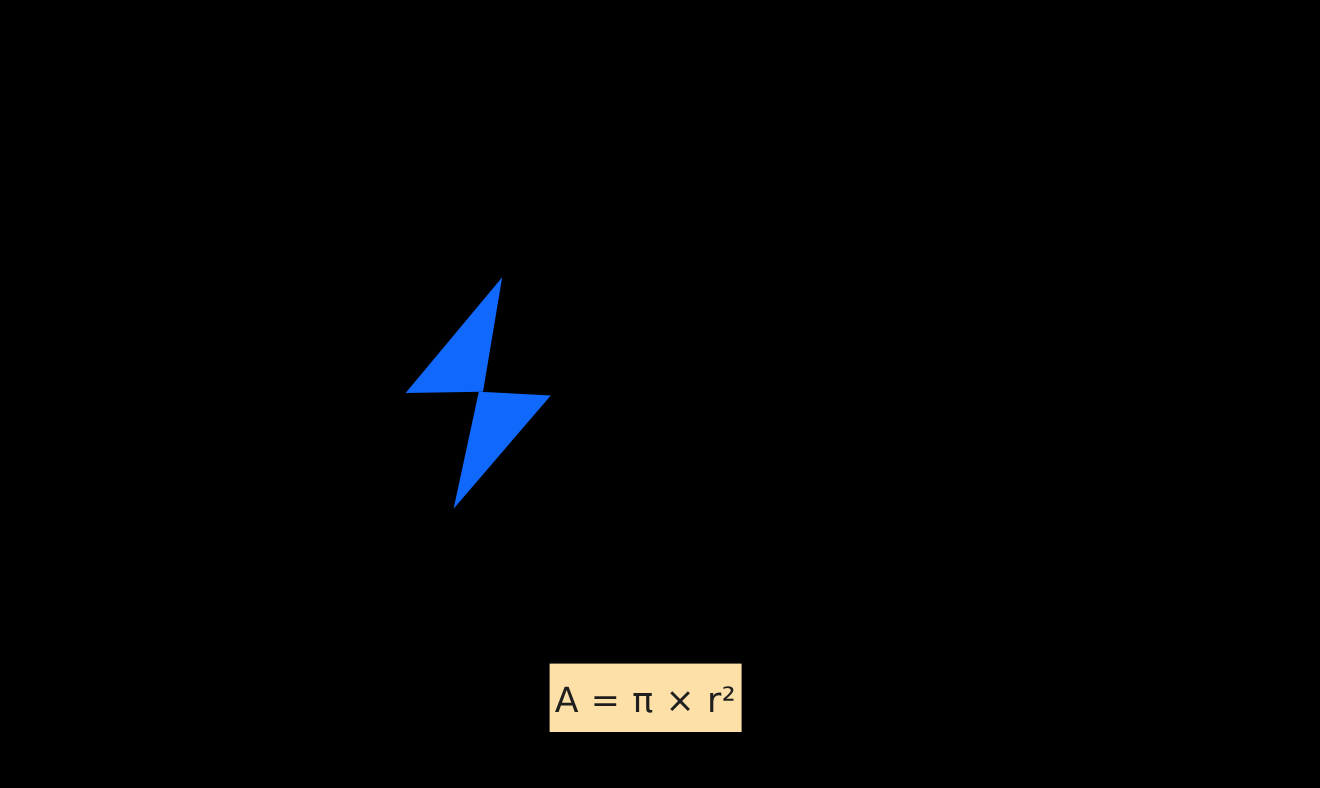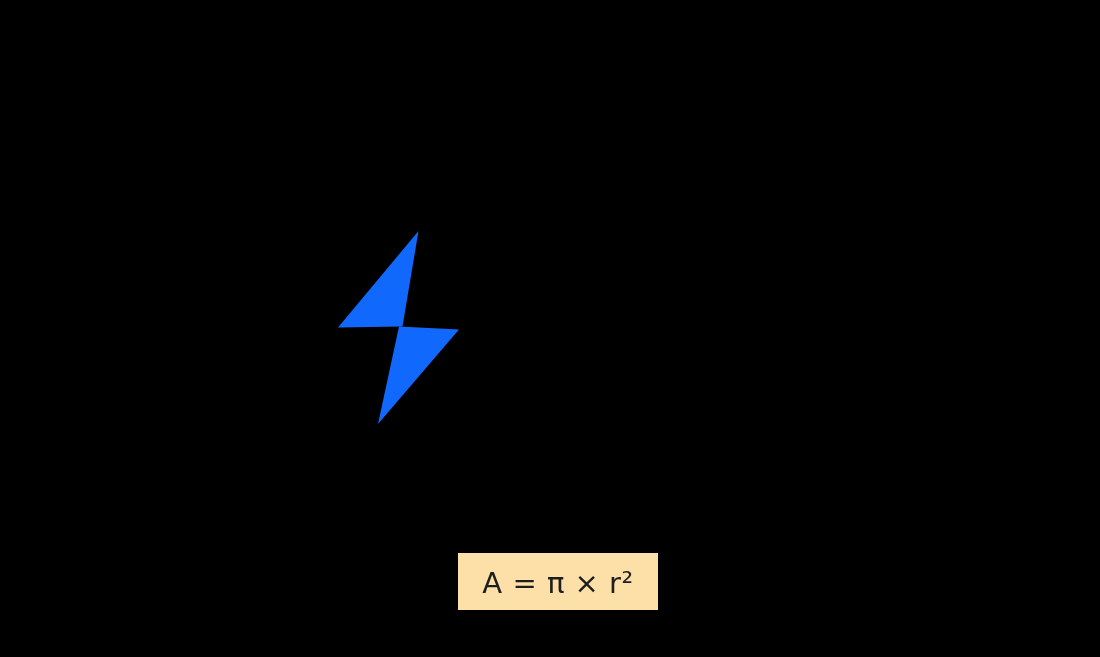--- a/index.html
+++ b/index.html
@@ -26,21 +26,21 @@
     display: block;
   }
   .bolt-svg polygon {
     fill: var(--bolt-blue, #1168fd);
     stroke: none;
   }
   .formula-box {
     position: absolute;
     left: 458px;
     top: 553px;
-    width: 200px;
+    width: 160px;
     height: 57px;
     box-sizing: border-box;
     background: var(--box-fill, #fce0a8);
     display: flex;
     align-items: center;
     justify-content: center;
     padding-top: 3px;
   }
   .formula-text {
     color: var(--ink, #1e1e1e);

